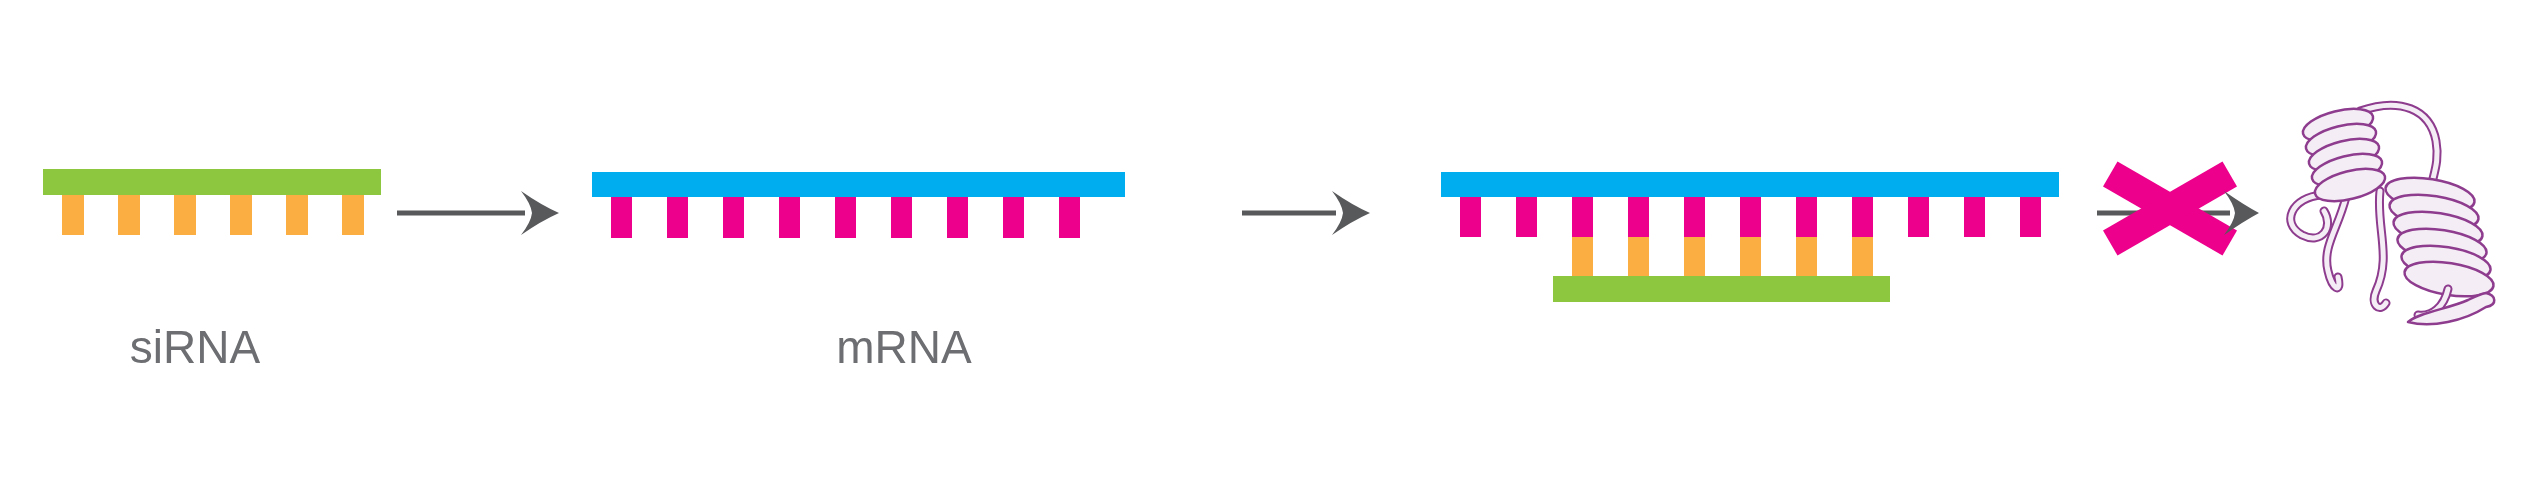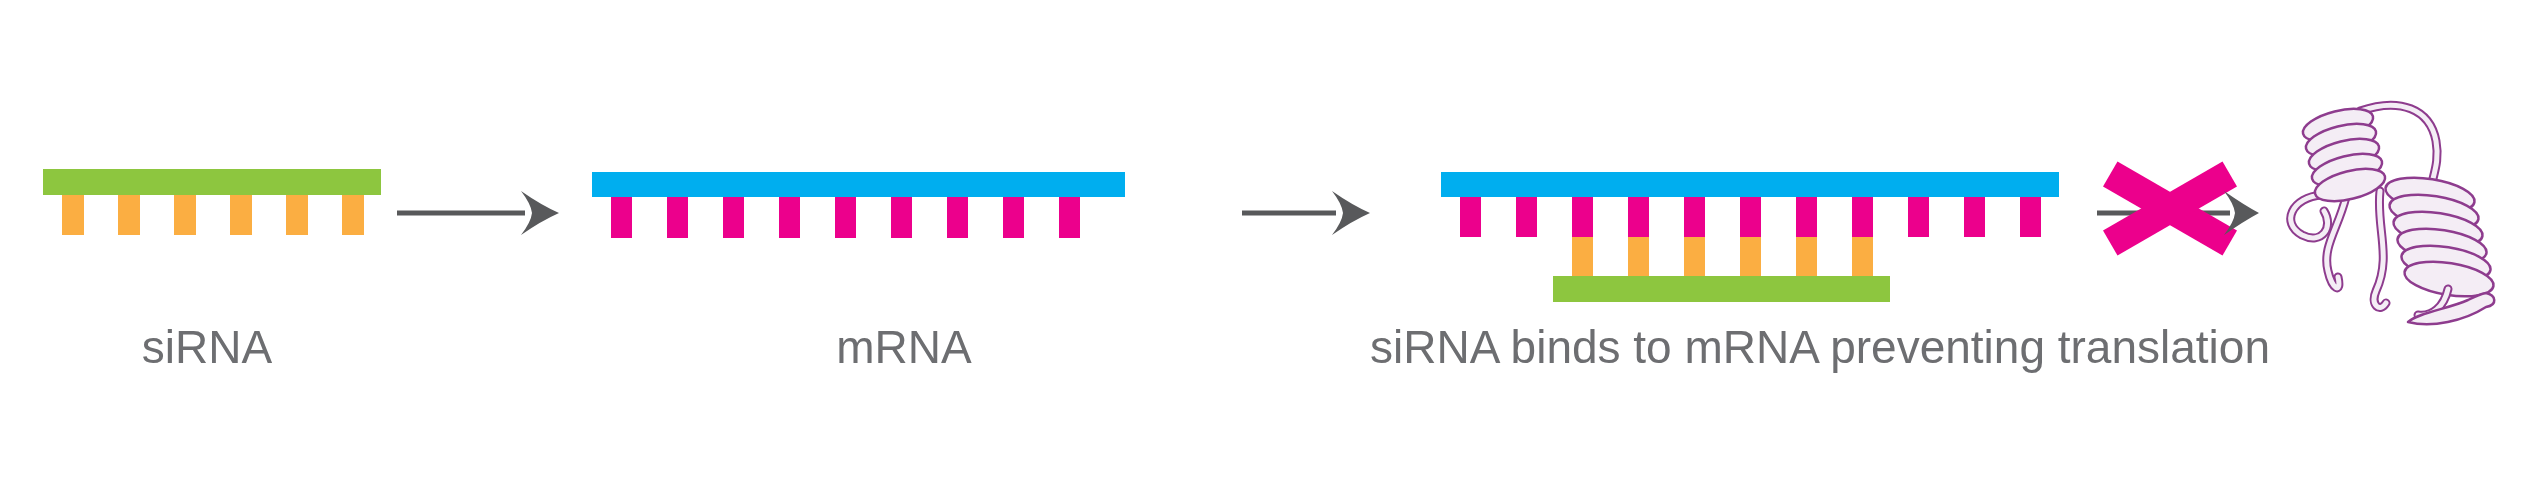--- a/index.html
+++ b/index.html
@@ -33,21 +33,21 @@
   #complex-pink-teeth{left:19px; top:25px; gap:35px;}
   #complex-pink-teeth .tooth{width:21px; height:40px; background:var(--pink);}
   #complex-orange-teeth{left:131px; top:65px; gap:35px;}
   #complex-orange-teeth .tooth{width:21px; height:39px; background:var(--orange);}
   #complex-sirna-bar{left:112px; top:104px; width:337px; height:26px; background:var(--green);}
   
   .caption{
     position:absolute; top:320px; color:var(--text); font-size:46px; line-height:1.2;
     white-space:nowrap; transform:translateX(-50%);
   }
-  #label-sirna{left:207px;}
+  #label-sirna{left:195px;}
   #label-mrna{left:904px;text-align:right;}
   #label-complex{left:1820px;}
   
   svg{position:absolute; overflow:visible;}
   .arrow-line{stroke:var(--arrow); stroke-width:5; fill:none;}
   .arrow-head{fill:var(--arrow); stroke:none;}
   .xbar{fill:var(--pink);}
   #arrow1{left:395px; top:189px;}
   #arrow2{left:1240px; top:189px;}
   #blocked-arrow{left:2090px; top:150px;}
@@ -119,21 +119,20 @@
     <div class="teeth" id="complex-orange-teeth">
         <div class="tooth"></div>
         <div class="tooth"></div>
         <div class="tooth"></div>
         <div class="tooth"></div>
         <div class="tooth"></div>
         <div class="tooth"></div>
       </div>
     <div class="bar" id="complex-sirna-bar"></div>
   </div>
-  <div class="caption" id="label-complex">siRNA binds to mRNA preventing translation</div>
 
   <svg id="blocked-arrow" width="180" height="120" viewBox="0 0 180 120">
     <path class="arrow-line" d="M7 63 H140" stroke-width="6"></path>
     <g>
       <rect class="xbar" x="11" y="44" width="138" height="29" transform="rotate(30 80 58.5)"></rect>
       <rect class="xbar" x="11" y="44" width="138" height="29" transform="rotate(-30 80 58.5)"></rect>
     </g>
     <path class="arrow-head" d="M134,41 Q154,55 169,63 Q154,71 134,85 Q144,72 145,63 Q144,54 134,41 Z"></path>
   </svg>
 

